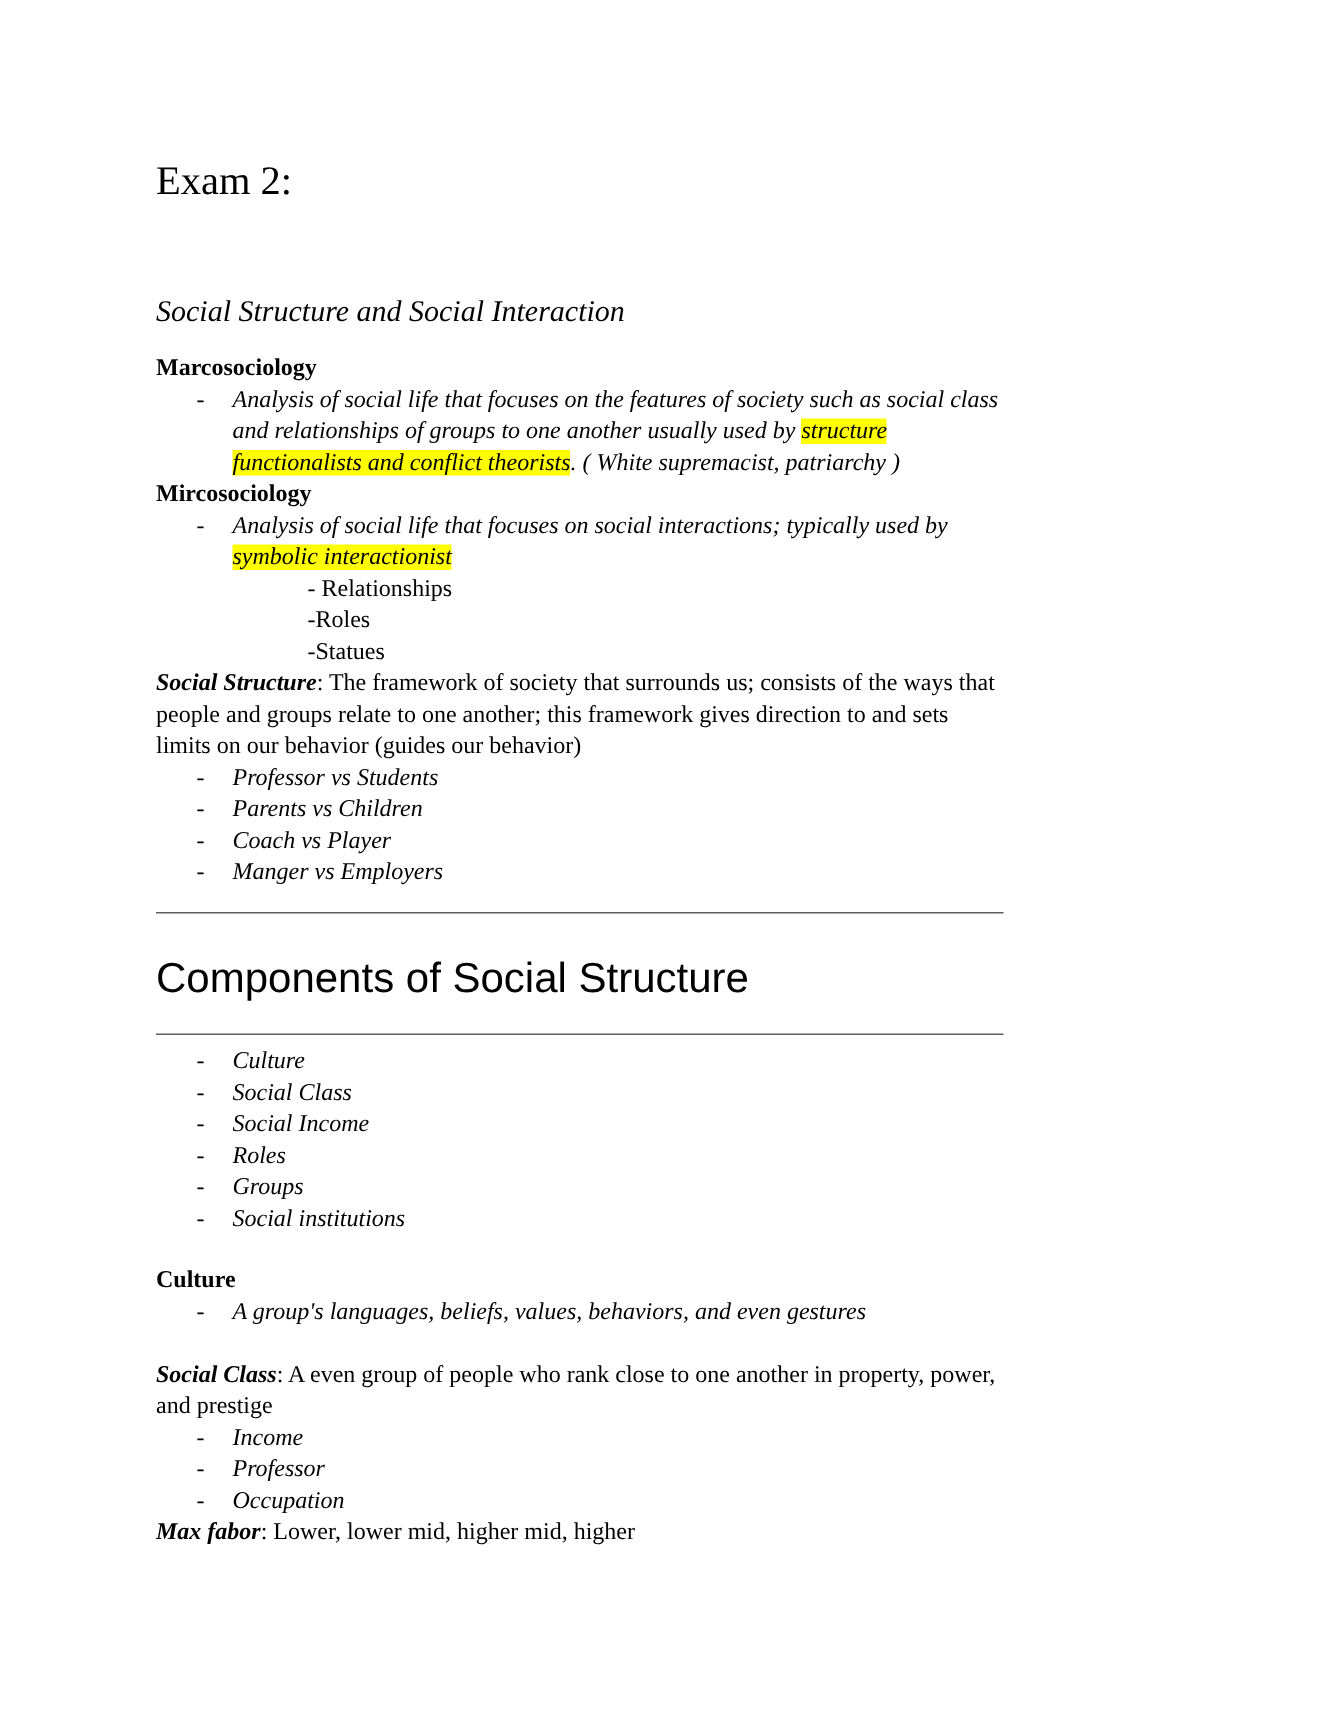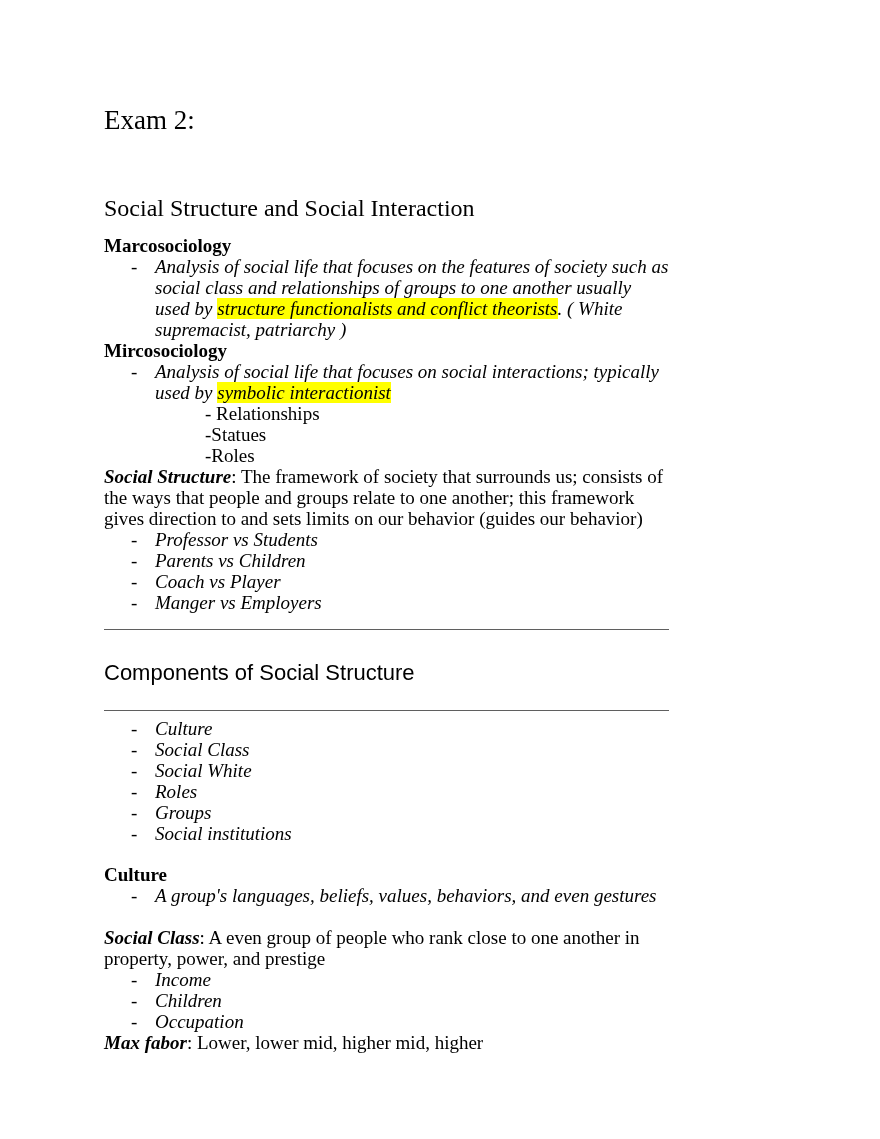--- a/index.html
+++ b/index.html
@@ -17,34 +17,35 @@
     padding: 104px 105px 0 104px;
     background: #ffffff;
   }
   .doc-title {
     font-size: 27px;
     font-weight: 400;
     line-height: 32px;
     margin-bottom: 60px;
   }
   .serif-heading {
-    font-size: 24px;
+    font-size: 20px;
     font-weight: 400;
     line-height: 24px;
     margin-bottom: 15px;
+    font-style: italic;
   }
   .sans-heading {
     font-family: "Liberation Sans", sans-serif;
-    font-size: 22px;
+    font-size: 28px;
     font-weight: 400;
     line-height: 26px;
     margin-top: 30px;
   }
   .body-text, .term, .dash-item, .sub-item {
-    font-size: 19px;
+    font-size: 16px;
     line-height: 21px;
   }
   .term { font-weight: 700; }
   .term-inline { font-weight: 700; font-style: italic; }
   .dash-item {
     position: relative;
     padding-left: 51px;
     font-style: italic;
   }
   .dash-item::before {
@@ -74,49 +75,49 @@
 
   <section>
     <h2 class="serif-heading">Social Structure and Social Interaction</h2>
 
     <p class="term">Marcosociology</p>
     <div class="dash-item"><span>Analysis of social life that focuses on the features of society such as social class and relationships of groups to one another usually used by </span><span class="hl">structure functionalists and conflict theorists</span><span>. ( White supremacist, patriarchy )</span></div>
 
     <p class="term">Mircosociology</p>
     <div class="dash-item"><span>Analysis of social life that focuses on social interactions; typically used by </span><span class="hl">symbolic interactionist</span></div>
     <div class="sub-item">- Relationships</div>
+    <div class="sub-item">-Roles</div>
     <div class="sub-item">-Statues</div>
-    <div class="sub-item">-Roles</div>
 
     <p class="body-text"><span class="term-inline">Social Structure</span><span>: The framework of society that surrounds us; consists of the ways that people and groups relate to one another; this framework gives direction to and sets limits on our behavior (guides our behavior)</span></p>
     <div class="dash-item">Professor vs Students</div>
     <div class="dash-item">Parents vs Children</div>
     <div class="dash-item">Coach vs Player</div>
     <div class="dash-item">Manger vs Employers</div>
   </section>
 
   <hr class="rule rule-1">
 
   <section>
     <h2 class="sans-heading">Components of Social Structure</h2>
 
     <hr class="rule rule-2">
 
     <div class="dash-item">Culture</div>
     <div class="dash-item">Social Class</div>
-    <div class="dash-item">Social White</div>
+    <div class="dash-item">Social Income</div>
     <div class="dash-item">Roles</div>
     <div class="dash-item">Groups</div>
     <div class="dash-item">Social institutions</div>
 
     <p class="term gap-20">Culture</p>
     <div class="dash-item">A group's languages, beliefs, values, behaviors, and even gestures</div>
 
     <p class="body-text gap-21"><span class="term-inline">Social Class</span><span>: A even group of people who rank close to one another in property, power, and prestige</span></p>
     <div class="dash-item">Income</div>
-    <div class="dash-item">Children</div>
+    <div class="dash-item">Professor</div>
     <div class="dash-item">Occupation</div>
 
     <p class="body-text"><span class="term-inline">Max fabor</span><span>: Lower, lower mid, higher mid, higher</span></p>
 
   </section>
 
 </div>
 
 </body></html>

